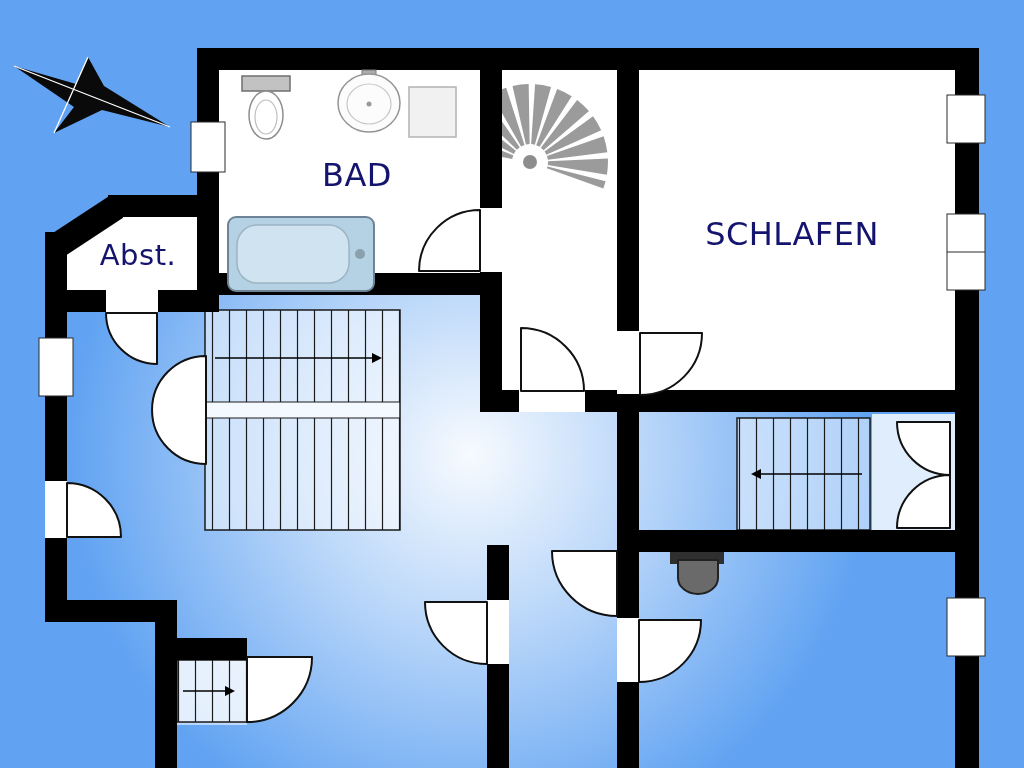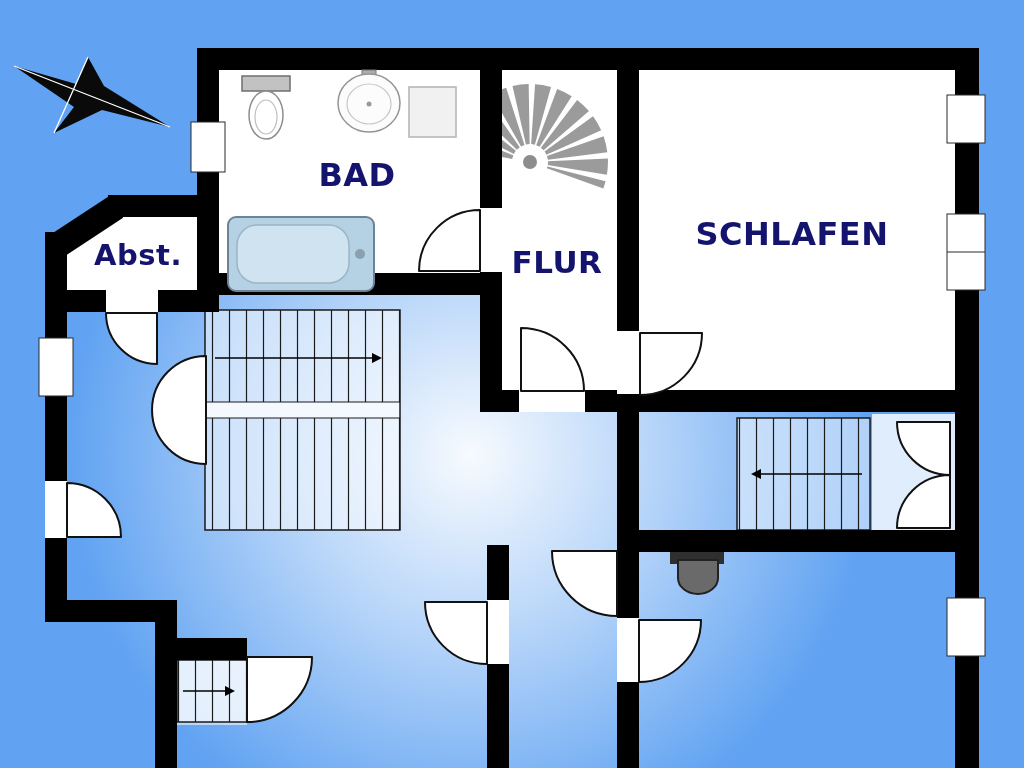--- a/index.html
+++ b/index.html
@@ -4,21 +4,21 @@
 <style>
   html,body{margin:0;padding:0;background:#4f93ea;}
   .stage{
     position:relative;width:1024px;height:768px;overflow:hidden;
     background:#61a3f2;
     font-family:"DejaVu Sans","Liberation Sans",sans-serif;
   }
   .stage svg{position:absolute;left:0;top:0;}
   .room-label{
     position:absolute;transform:translateX(-50%);
-    font-weight:bold;color:#14146e;letter-spacing:.5px;white-space:nowrap;
+    font-weight:normal;color:#14146e;letter-spacing:.5px;white-space:nowrap;
   }
 </style>
 </head>
 <body>
 
 <div class="stage">
 
 <svg width="1024" height="768" viewBox="0 0 1024 768">
   <defs>
     <radialGradient id="glow" gradientUnits="userSpaceOnUse" cx="470" cy="455" r="400">
@@ -160,15 +160,14 @@
 
   <g>
     <polygon points="170,127 104,86 88,57 76,84 14,66 74,107 54,133 102,110" fill="#0a0a0a"></polygon>
     <line x1="14" y1="66" x2="170" y2="127" stroke="#ffffff" stroke-width="1.3"></line>
     <line x1="88" y1="57" x2="54" y2="133" stroke="#ffffff" stroke-width="1.3"></line>
   </g>
 </svg>
 
   <div class="room-label" style="left:357px;top:156px;font-size:32px">BAD</div>
   <div class="room-label" style="left:138px;top:238px;font-size:29px">Abst.</div>
-  <div class="room-label" style="left:557px;top:244px;font-size:31px">FLUR</div>
   <div class="room-label" style="left:792px;top:215px;font-size:32px">SCHLAFEN</div>
 </div>
 
 </body></html>

